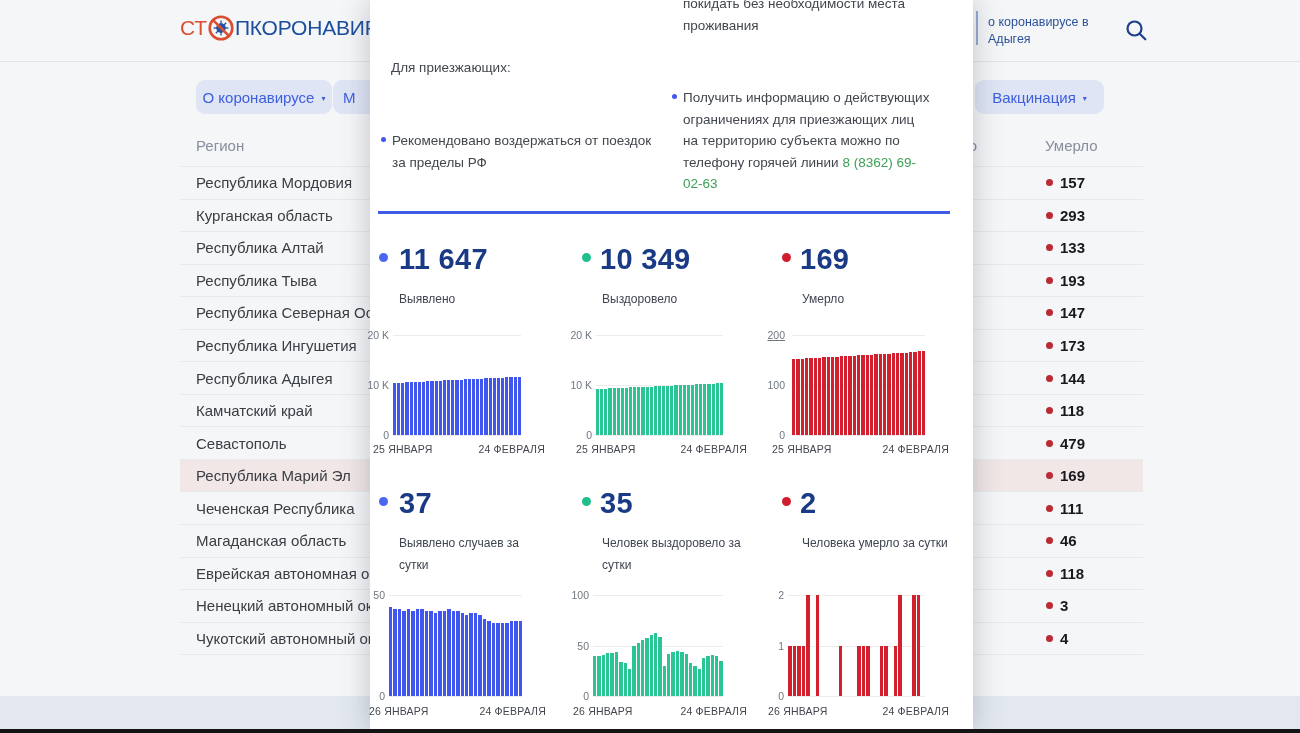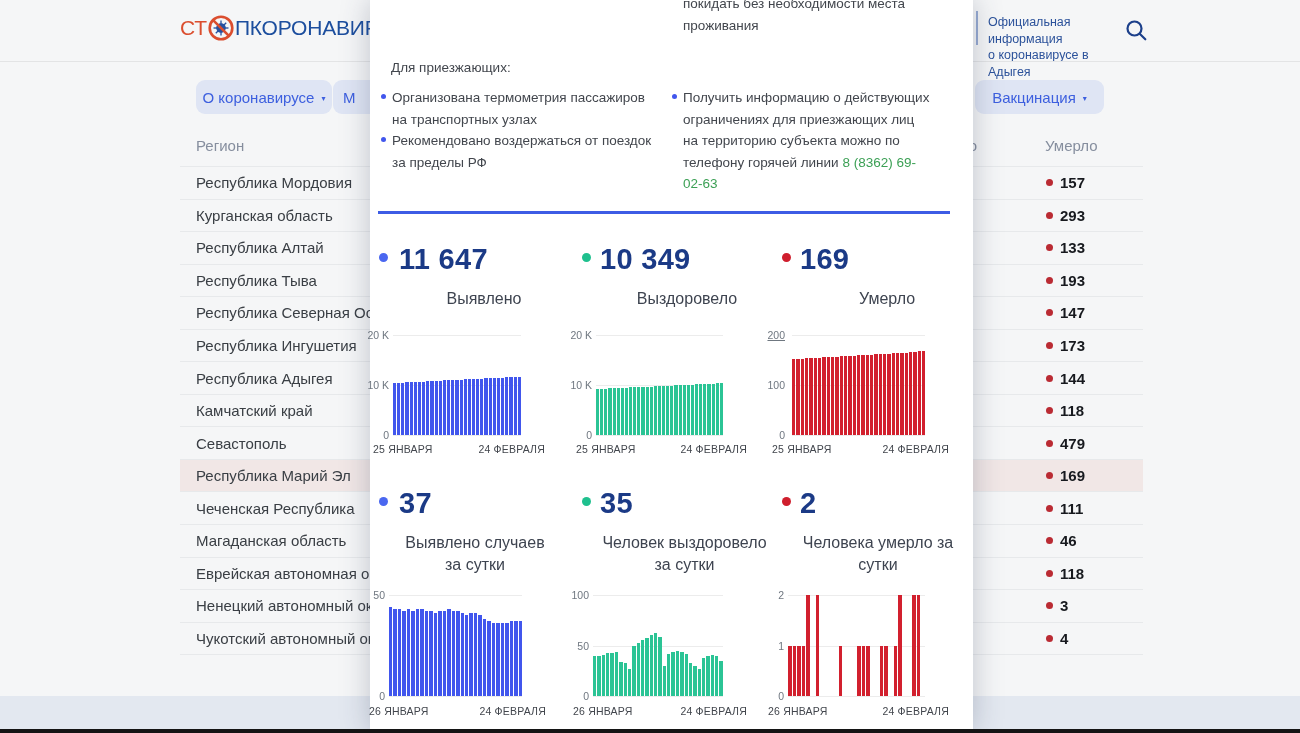--- a/index.html
+++ b/index.html
@@ -53,21 +53,21 @@
   .bullet .bdot{position:absolute;left:-11px;top:7px;width:5px;height:5px;border-radius:50%;background:#4156ed;}
   .b-l1{left:22px;top:87px;width:262px;}
   .b-l2{left:22px;top:130px;width:262px;}
   .b-r1{left:313px;top:87px;width:250px;}
   .phone{color:#3ca055;cursor:pointer;}
   .m-divider{left:8px;top:211px;width:572px;height:3px;background:#3d5ce5;}
 
   .stat{position:absolute;}
   .stat .sdot{position:absolute;width:9px;height:9px;border-radius:50%;top:10px;}
   .stat .snum{font-size:29px;font-weight:700;color:#1b3a86;letter-spacing:0.3px;}
-  .stat .slabel{position:absolute;font-size:16px;line-height:22px;color:#3e4450;white-space:pre-line;width:170px;text-align:center;}
+  .stat .slabel{position:absolute;font-size:12px;line-height:22px;color:#3e4450;white-space:pre-line;width:170px;}
   .st-0{left:9px;top:243px;}  .st-0 .snum{margin-left:20px;}
   .st-1{left:212px;top:243px;}.st-1 .snum{margin-left:18px;}
   .st-2{left:412px;top:243px;}.st-2 .snum{margin-left:18px;}
   .sd-0{left:9px;top:487px;}  .sd-0 .snum{margin-left:20px;}
   .sd-1{left:212px;top:487px;}.sd-1 .snum{margin-left:18px;}
   .sd-2{left:412px;top:487px;}.sd-2 .snum{margin-left:18px;}
   .stat .slabel{top:45px;left:20px;}
   .c-blue{background:#4a67f0;} .c-green{background:#1fc08e;} .c-red{background:#cf1e2d;}
 
   .ytick{position:absolute;width:45px;text-align:right;font-size:10.5px;color:#6f7780;line-height:14px;}
@@ -98,21 +98,20 @@
           </g>
           <circle cx="13" cy="13" r="4.8" fill="#2553a6"></circle>
           <line x1="4.6" y1="4.6" x2="21.4" y2="21.4" stroke="#e4502e" stroke-width="2.6"></line>
         </svg>
       </span>
       <b class="logo-rest">ПКОРОНАВИРУС</b>
     </div>
 
     <div class="abs tag-divider"></div>
     <div class="abs tagline">
-      <div>Официальная информация</div>
       <div>о коронавирусе в Адыгея</div>
     </div>
     <div class="abs search-btn">
       <svg width="23" height="23" viewBox="0 0 23 23">
         <circle cx="9.5" cy="9.5" r="7" fill="none" stroke="#1d418f" stroke-width="2.2"></circle>
         <line x1="14.7" y1="14.7" x2="20.3" y2="20.3" stroke="#1d418f" stroke-width="2.2" stroke-linecap="round"></line>
       </svg>
     </div>
     <div class="abs header-line"></div>
 
@@ -243,24 +242,20 @@
     <div class="abs footer-band"></div>
   </div>
 
   <div id="backdrop"></div>
 
   <div id="modal">
 
     <div class="abs txt m-toptext">покидать без необходимости места проживания</div>
     <div class="abs txt m-title">Для приезжающих:</div>
 
-    <div class="bullet txt b-l1">
-      <span class="bdot"></span>
-      <span>Организована термометрия пассажиров на транспортных узлах</span>
-    </div>
     <div class="bullet txt b-l2">
       <span class="bdot"></span>
       <span>Рекомендовано воздержаться от поездок за пределы РФ</span>
     </div>
     <div class="bullet txt b-r1">
       <span class="bdot"></span>
       <span>Получить информацию о действующих ограничениях для приезжающих лиц на территорию субъекта можно по телефону горячей линии </span>
       <span class="phone">8 (8362) 69-02-63</span>
     </div>
 

